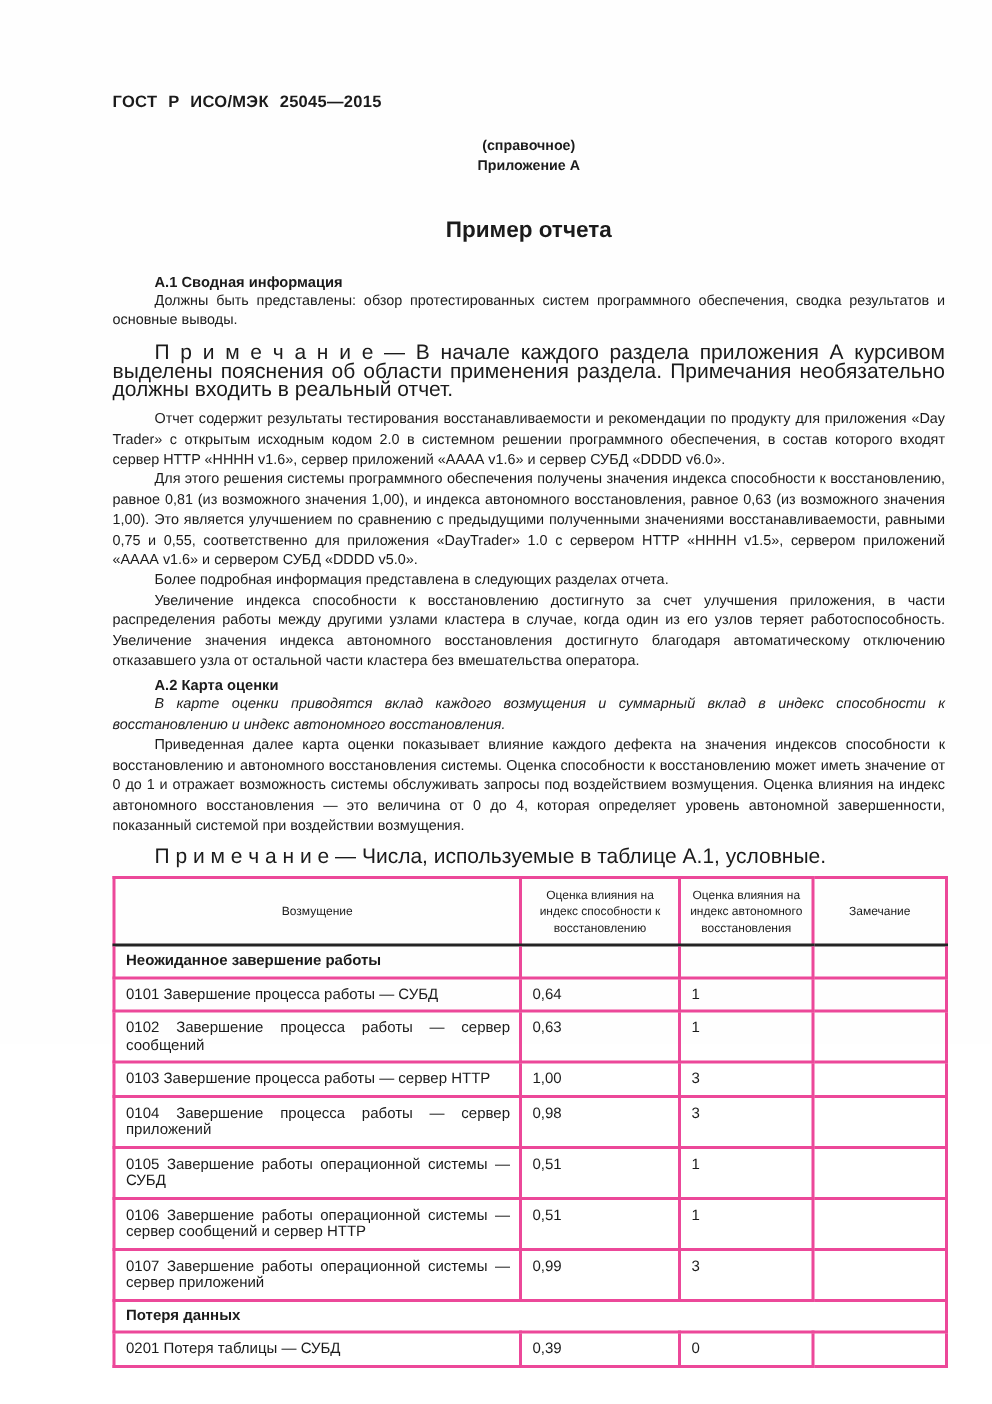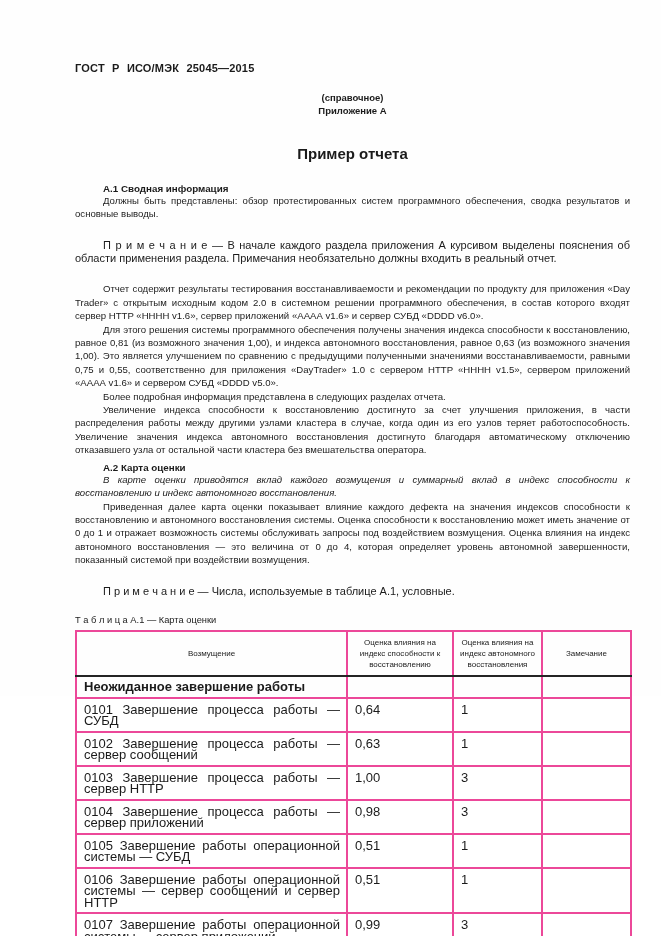--- a/index.html
+++ b/index.html
@@ -8,30 +8,30 @@
     position:relative; width:661px; height:696px; background:#fefefe;
     font-family:"Liberation Sans", sans-serif; color:#1b1b1b;
   }
   .content { position:absolute; left:75px; top:0; width:555px; }
   .doc-header { padding-top:62px; font-size:11px; font-weight:bold; word-spacing:4px; letter-spacing:.2px; }
   .appendix { margin-top:17px; text-align:center; font-weight:bold; font-size:9.5px; line-height:13px; }
   .report-title { margin-top:28px; text-align:center; font-weight:bold; font-size:15px; }
   .sec-heading { margin-top:21px; padding-left:28px; font-weight:bold; font-size:9.8px; }
   .sec-heading.a2 { margin-top:5px; }
   p { margin:0; font-size:9.6px; line-height:13.4px; text-align:justify; text-indent:28px; }
-  p.note { font-size:11px; line-height:12.8px; margin:18px 0; }
+  p.note { font-size:14px; line-height:12.8px; margin:7px 0; }
   p.italic { font-style:italic; }
   .table-caption { margin-top:13px; margin-bottom:5px; font-size:9.3px; text-align:left; text-indent:0; }
   table { width:555px; border-collapse:collapse; border:2px solid #242424; table-layout:fixed; }
   th, td { border:2px solid #ec4899; }
   thead th {
     border-bottom:2.5px solid #242424; font-weight:normal; font-size:8px; line-height:11px;
     text-align:center; vertical-align:middle; padding:5px 3px;
   }
-  tbody td { font-size:13px; line-height:11.5px; vertical-align:top; padding:5px 6px 4px 7px; }
+  tbody td { font-size:10px; line-height:11.5px; vertical-align:top; padding:5px 6px 4px 7px; }
   td.dist { text-align:justify; }
   td.num { text-align:left; }
   tr.section-row td { font-weight:bold; padding:4px 6px 4px 7px; }
   .page-number { margin-top:34px; font-size:9.5px; }
 </style>
 </head>
 <body>
 
 <div class="page">
   <div class="content">
@@ -51,21 +51,20 @@
     <p>Отчет содержит результаты тестирования восстанавливаемости и рекомендации по продукту для приложения «Day Trader» с открытым исходным кодом 2.0 в системном решении программного обеспечения, в состав которого входят сервер HTTP «НННН v1.6», сервер приложений «АААА v1.6» и сервер СУБД «DDDD v6.0».</p>
     <p>Для этого решения системы программного обеспечения получены значения индекса способности к восстановлению, равное 0,81 (из возможного значения 1,00), и индекса автономного восстановления, равное 0,63 (из возможного значения 1,00). Это является улучшением по сравнению с предыдущими полученными значениями восстанавливаемости, равными 0,75 и 0,55, соответственно для приложения «DayTrader» 1.0 с сервером HTTP «НННН v1.5», сервером приложений «АААА v1.6» и сервером СУБД «DDDD v5.0».</p>
     <p>Более подробная информация представлена в следующих разделах отчета.</p>
     <p>Увеличение индекса способности к восстановлению достигнуто за счет улучшения приложения, в части распределения работы между другими узлами кластера в случае, когда один из его узлов теряет работоспособность. Увеличение значения индекса автономного восстановления достигнуто благодаря автоматическому отключению отказавшего узла от остальной части кластера без вмешательства оператора.</p>
 
     <div class="sec-heading a2">А.2 Карта оценки</div>
     <p class="italic">В карте оценки приводятся вклад каждого возмущения и суммарный вклад в индекс способности к восстановлению и индекс автономного восстановления.</p>
     <p>Приведенная далее карта оценки показывает влияние каждого дефекта на значения индексов способности к восстановлению и автономного восстановления системы. Оценка способности к восстановлению может иметь значение от 0 до 1 и отражает возможность системы обслуживать запросы под воздействием возмущения. Оценка влияния на индекс автономного восстановления — это величина от 0 до 4, которая определяет уровень автономной завершенности, показанный системой при воздействии возмущения.</p>
     <p class="note">П р и м е ч а н и е — Числа, используемые в таблице А.1, условные.</p>
 
-    <div class="table-caption">Т а б л и ц а  А.1 — Карта оценки</div>
 
     <table>
       <colgroup>
         <col style="width:271px">
           <col style="width:106px">
           <col style="width:89px">
           <col style="width:89px">
       </colgroup>
       <thead>
         <tr>

